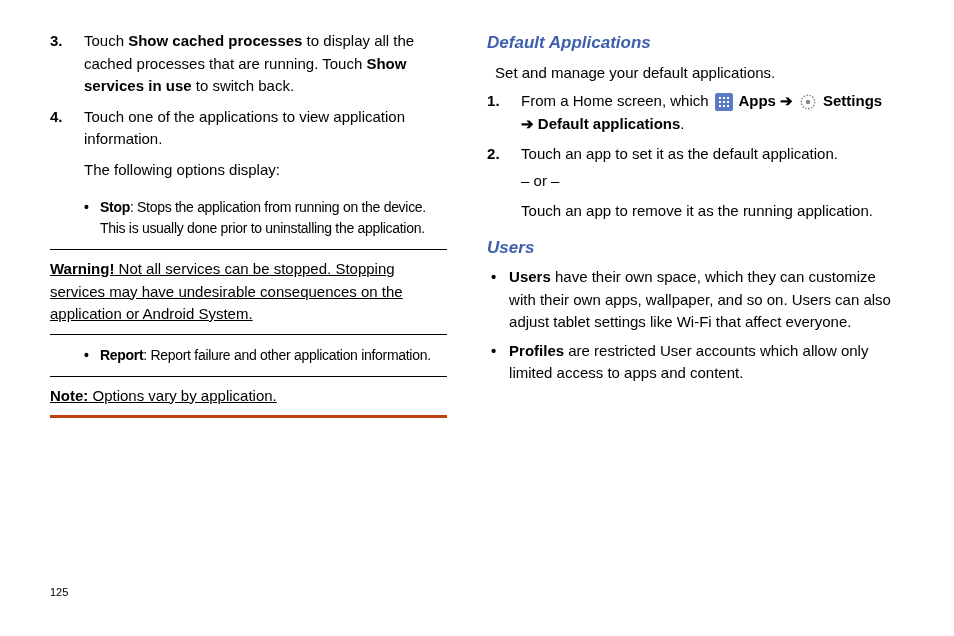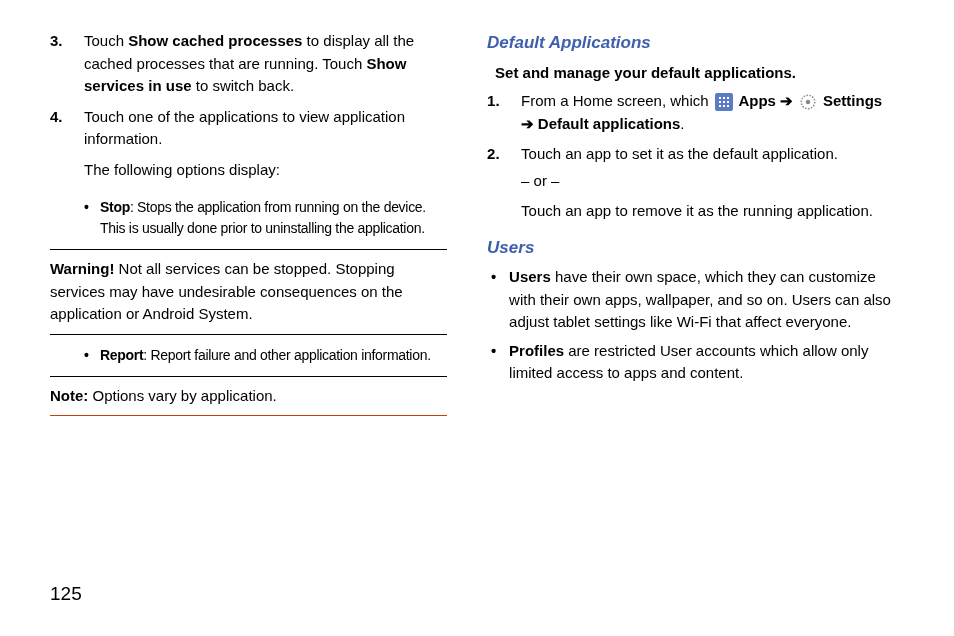--- a/index.html
+++ b/index.html
@@ -76,23 +76,24 @@
     .bullet-right .dot {
       position: absolute;
       left: 0;
       font-weight: bold;
     }
     .hr-top {
       border-top: 1px solid #000;
       border-bottom: 1px solid #000;
       padding: 8px 0;
       margin: 10px 0 10px 0;
+      text-decoration: underline;
     }
     .note-line {
-      border-bottom: 1px solid #c2410c;
+      border-bottom: 3px solid #c2410c;
       padding-bottom: 8px;
       margin-bottom: 0;
     }
     .icon-box {
       display: inline-block;
       width: 18px;
       height: 18px;
       background: #5b7bc4;
       vertical-align: middle;
       position: relative;
@@ -118,32 +119,31 @@
     .icon-gear svg {
       width: 18px;
       height: 18px;
       display: block;
     }
     .arrow {
       font-weight: bold;
     }
     .page-num {
       position: absolute;
-      bottom: 28px;
+      bottom: 36px;
       left: 50px;
-      font-size: 19px;
+      font-size: 11px;
     }
     .condensed {
       letter-spacing: -0.3px;
       font-size: 14px;
     }
     .body-text {
       margin-bottom: 6px;
       padding-left: 8px;
-      font-weight: bold;
     }
     .body-text-right {
       margin-bottom: 6px;
     }
   </style>
 </head>
 <body>
 
 <div class="columns">
   <div class="col col-left">

